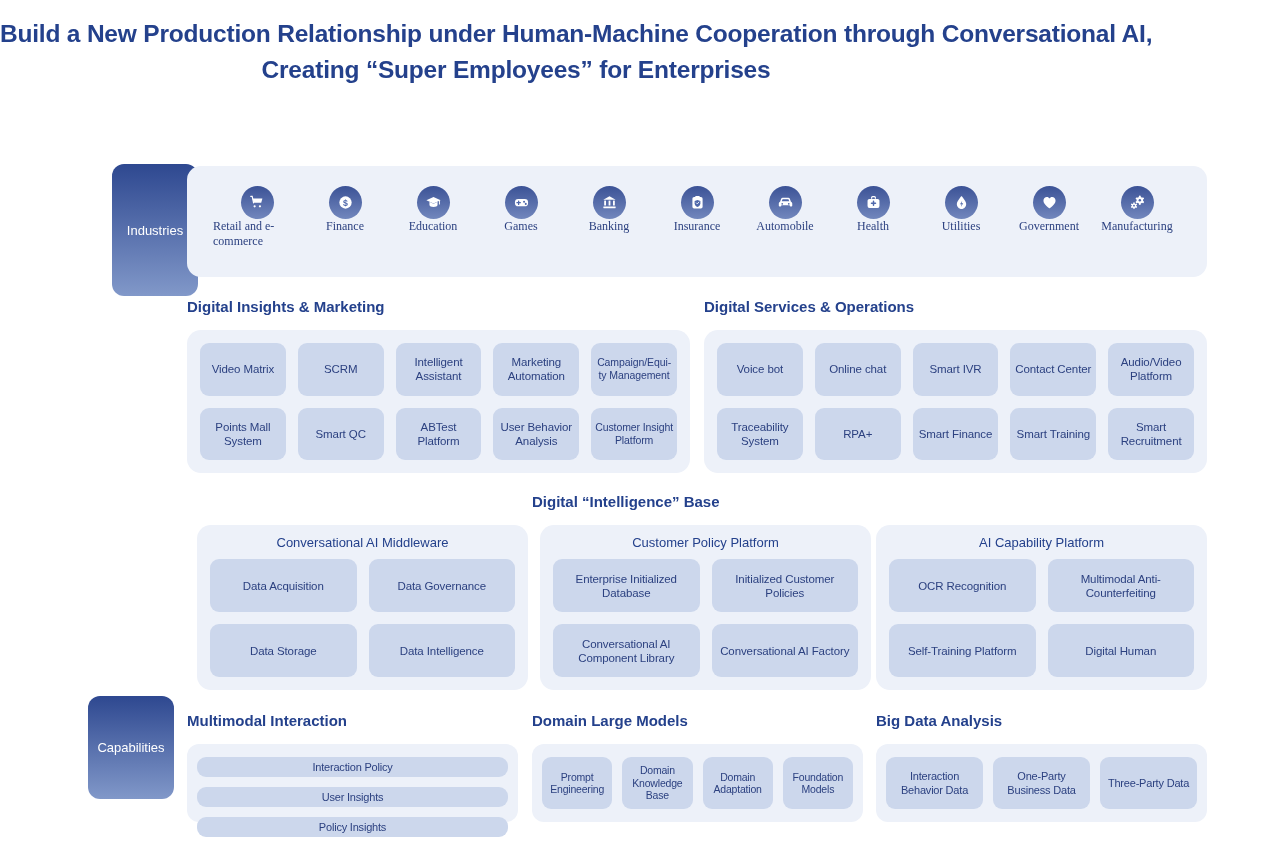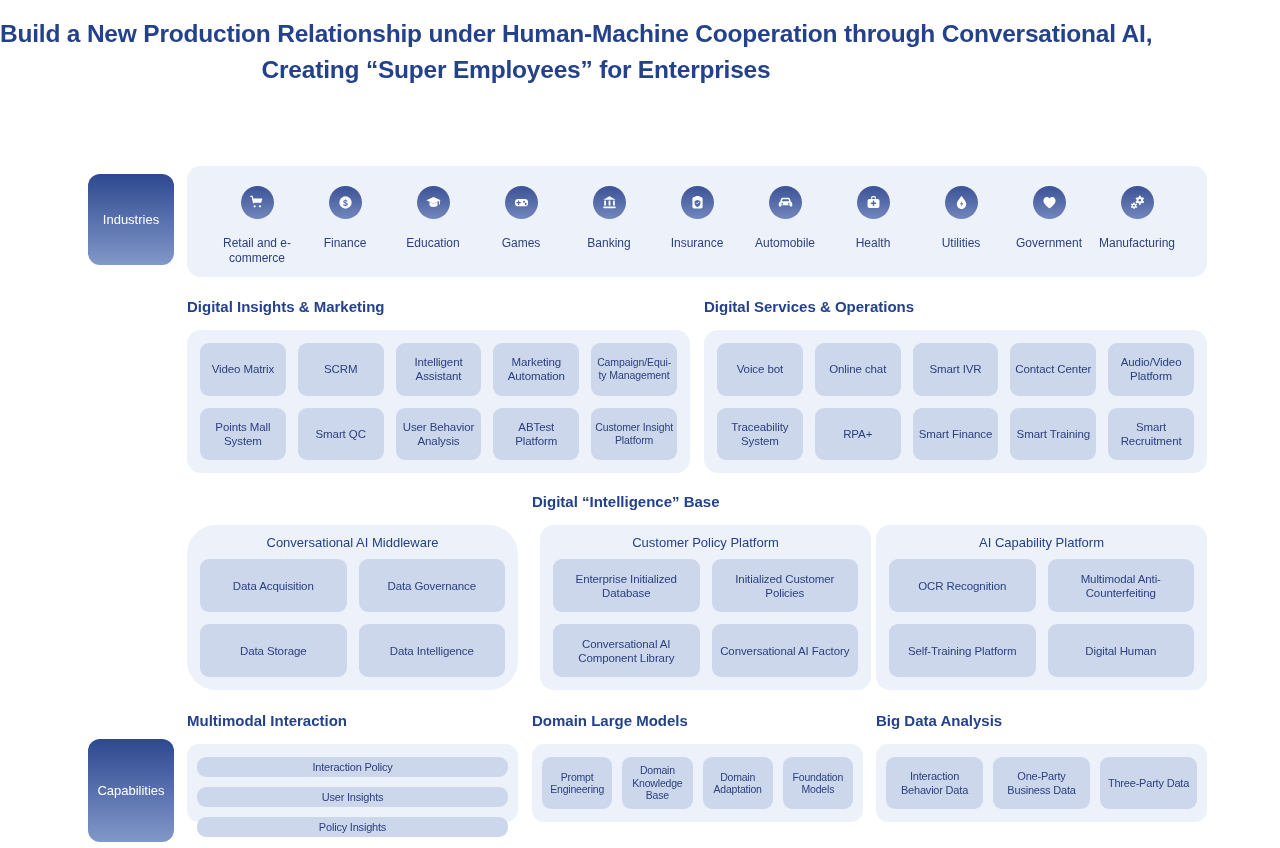--- a/index.html
+++ b/index.html
@@ -4,32 +4,32 @@
 <style>
   html,body{margin:0;padding:0;background:#fff;}
   #canvas{position:relative;width:1280px;height:848px;background:#ffffff;overflow:hidden;
           font-family:"Liberation Sans",sans-serif;color:#2c4180;}
   .title{position:absolute;top:16px;left:0;width:1032px;text-align:center;
          color:#24418c;font-size:24.5px;font-weight:600;line-height:36px;letter-spacing:-0.2px;}
   .title div{white-space:nowrap;}
   .side{position:absolute;left:88px;width:86px;border-radius:12px;
         background:linear-gradient(180deg,#2e4890 0%,#8198c9 100%);
         color:#fff;font-size:13px;display:flex;align-items:center;justify-content:center;}
-  #side-ind{top:174px;height:91px;}
+  #side-ind{top:164px;height:132px;margin-left:24px;}
   #side-app{top:303px;height:388px;}
-  #side-cap{top:739px;height:103px;}
+  #side-cap{top:696px;height:103px;}
   .panel{position:absolute;background:#edf1f9;border-radius:14px;box-sizing:border-box;}
   
   #industries-panel{left:187px;top:166px;width:1020px;height:111px;
                     display:flex;justify-content:space-between;padding:20px 26px 0;}
   .ind-item{display:flex;flex-direction:column;align-items:center;width:94px;}
   .circ{width:33px;height:33px;border-radius:50%;flex:0 0 auto;
         background:linear-gradient(180deg,#3b5296 0%,#7287bd 100%);
         display:flex;align-items:center;justify-content:center;}
-  .ind-label{margin-top:17px;font-size:12px;line-height:15px;text-align:center;color:#2c4180;}
+  .ind-label{margin-top:0;font-size:12px;line-height:15px;color:#2c4180;font-family:Liberation Serif, serif;}
   
   .sec-h{position:absolute;font-size:15px;font-weight:700;color:#24418c;text-align:left;}
   #h-marketing{left:187px;width:503px;top:298px;}
   #h-services{left:704px;width:503px;top:298px;}
   #h-base{left:532px;width:331px;top:493px;}
   #h-multi{left:187px;width:331px;top:712px;}
   #h-domain{left:532px;width:331px;top:712px;}
   #h-bigdata{left:876px;width:331px;top:712px;}
   
   #panel-marketing,#panel-services{top:330px;width:503px;height:143px;
@@ -41,21 +41,21 @@
        text-align:center;padding:3px 4px;box-sizing:border-box;}
   .box span{font-size:11.5px;line-height:14px;color:#2c4180;letter-spacing:-0.1px;white-space:pre-line;}
   .box span.sm{font-size:10.5px;line-height:13px;}
   .box span.xs{font-size:9.5px;line-height:11.5px;}
   
   .base-panel{position:absolute;top:525px;width:331px;height:165px;background:#edf1f9;border-radius:14px;
       box-sizing:border-box;padding:34px 13px 13px;
       display:grid;grid-template-columns:repeat(2,1fr);grid-template-rows:repeat(2,1fr);gap:12px;}
   .panel-title{position:absolute;top:10px;left:0;width:100%;text-align:center;
       font-size:13px;color:#24418c;}
-  #base-1{left:187px;border-radius:29px;} #base-2{left:532px;margin-left:8px;} #base-3{left:876px;}
+  #base-1{left:197px;} #base-2{left:532px;margin-left:8px;} #base-3{left:876px;}
   
   .cap-panel{position:absolute;top:744px;width:331px;height:78px;background:#edf1f9;border-radius:12px;
       box-sizing:border-box;padding:13px 10px;display:grid;gap:10px;}
   #cap-1{left:187px;grid-template-columns:repeat(1,1fr);}
   #cap-2{left:532px;grid-template-columns:repeat(4,1fr);}
   #cap-3{left:876px;grid-template-columns:repeat(3,1fr);}
   .cap-panel .box span{font-size:11px;letter-spacing:-0.2px;}
   #cap-2 .box span{font-size:10.5px;line-height:12.5px;}
 </style>
 </head>
@@ -225,24 +225,24 @@
         <span class="sm">Campaign/Equi-
 ty Management</span>
       </div>
     <div class="box">
         <span>Points Mall System</span>
       </div>
     <div class="box">
         <span>Smart QC</span>
       </div>
     <div class="box">
+        <span>ABTest Platform</span>
+      </div>
+    <div class="box">
         <span>User Behavior Analysis</span>
-      </div>
-    <div class="box">
-        <span>ABTest Platform</span>
       </div>
     <div class="box">
         <span class="sm">Customer Insight
 Platform</span>
       </div>
   </div>
 
   <div class="panel" id="panel-services">
     <div class="box">
         <span>Voice bot</span>

